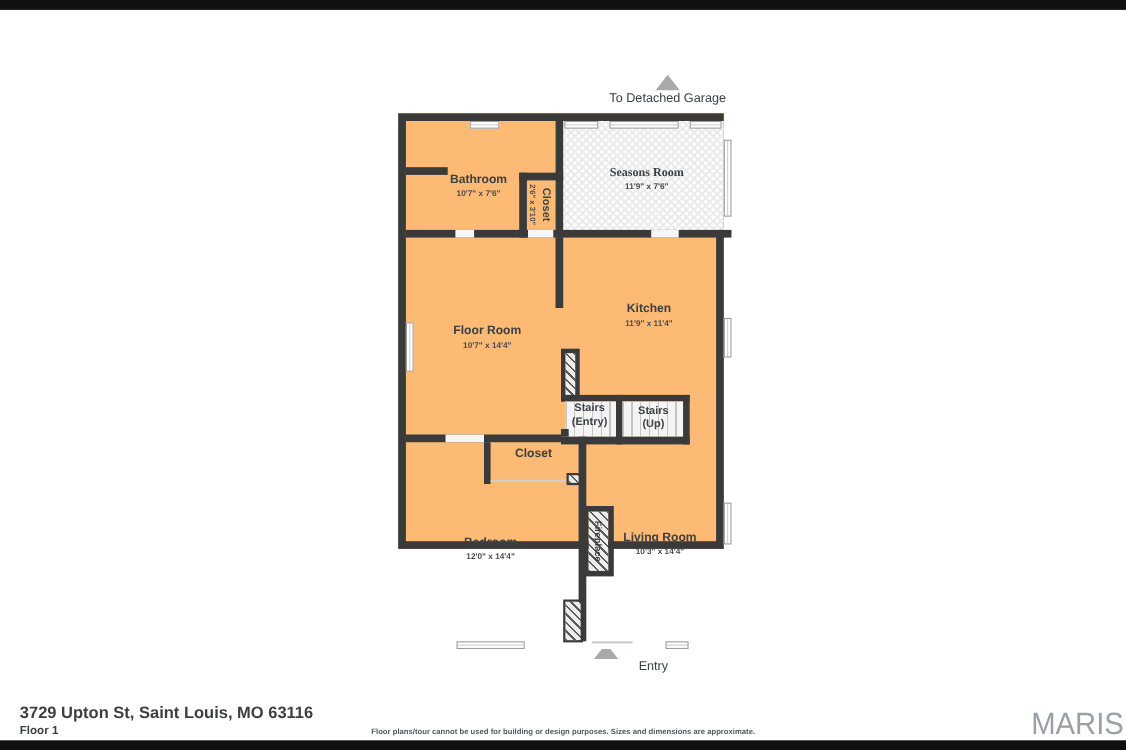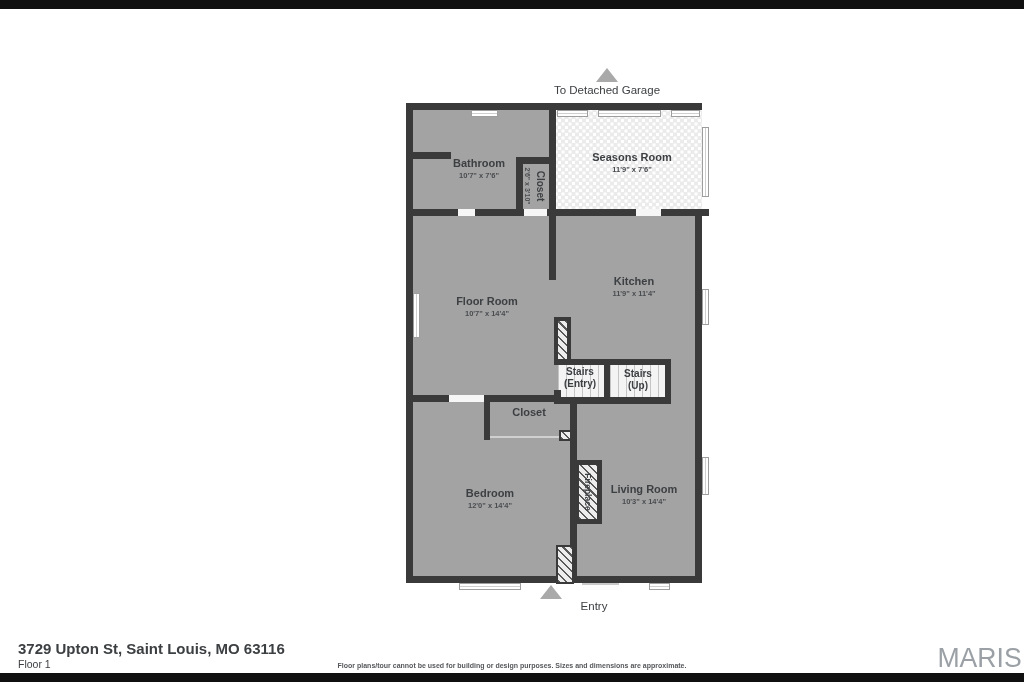--- a/index.html
+++ b/index.html
@@ -6,22 +6,22 @@
   body{
     width:1024px;height:682px;position:relative;overflow:hidden;
     background:#ffffff;
     font-family:"Liberation Sans", sans-serif;
   }
   .bar{position:absolute;left:0;width:1024px;height:9px;background:#101010;}
   #bar-top{top:0;} #bar-bottom{top:673px;}
 
   
   #plan{
-    position:absolute;left:362px;top:103px;width:296px;height:480px;
-    background:#a3a3a3;border:7px solid #3a3a3a;box-sizing:border-box;margin-left:44px;
+    position:absolute;left:362px;top:103px;width:296px;height:396px;
+    background:#fdba74;border:7px solid #3a3a3a;box-sizing:border-box;
   }
   .wall{position:absolute;background:#3a3a3a;}
   .gap{position:absolute;background:#f6f6f6;}
   .window{
     position:absolute;background:#fff;border:1px solid #9e9e9e;box-sizing:border-box;
     background-image:linear-gradient(#cfcfcf,#cfcfcf);
     background-repeat:no-repeat;background-position:center;
   }
   .window.h{background-size:100% 1px;}
   .window.v{background-size:1px 100%;}
@@ -49,21 +49,21 @@
 
   
   .tri-up{position:absolute;width:0;height:0;
     border-left:11px solid rgba(0,0,0,0);border-right:11px solid rgba(0,0,0,0);
     border-bottom:14px solid #a9a9a9;}
   .extlabel{position:absolute;transform:translateX(-50%);font-weight:normal;
     font-size:11.5px;color:#3d4043;white-space:nowrap;}
 
   
   #footer-address{position:absolute;left:18px;top:640px;font-weight:bold;font-size:15px;color:#3d4043;}
-  #footer-floor{position:absolute;left:18px;top:658px;font-weight:normal;font-size:10.5px;color:#3d4043;}
+  #footer-floor{position:absolute;left:18px;top:658px;font-weight:bold;font-size:10.5px;color:#3d4043;}
   #footer-disclaimer{position:absolute;left:512px;top:662px;transform:translateX(-50%);
     font-weight:bold;font-size:7px;color:#55585b;white-space:nowrap;}
   #brand{position:absolute;right:2px;top:642px;font-size:28px;font-weight:normal;
     color:#9aa0a5;letter-spacing:0px;transform:scaleX(0.95);transform-origin:right;}
 </style>
 </head>
 <body>
 
 <div class="bar" id="bar-top"></div>
 <div class="bar" id="bar-bottom"></div>
@@ -122,21 +122,21 @@
   <div class="window h" style="left:46px;top:473px;width:62px;height:7px;"></div>
   <div class="window h" style="left:236px;top:473px;width:21px;height:7px;"></div>
   <div style="position:absolute;left:169px;top:473px;width:37px;height:7px;background:#fdfdfd;border-top:2px solid #c9c9c9;box-sizing:border-box;"></div>
 
   <div class="rname" style="left:66px;top:48px;">Bathroom</div>
   <div class="rdims" style="left:66px;top:62px;">10'7" x 7'6"</div>
 
   <div class="vtext" style="left:127px;top:76px;font-size:10px;">Closet</div>
   <div class="vtext" style="left:114px;top:76px;font-size:7px;color:#4a4d50;">2'6" x 3'10"</div>
 
-  <div class="rname" style="left:219px;top:42px;">Seasons Room</div>
+  <div class="rname" style="left:219px;top:42px;font-family:Liberation Serif, serif;">Seasons Room</div>
   <div class="rdims" style="left:219px;top:56px;">11'9" x 7'6"</div>
 
   <div class="rname" style="left:74px;top:186px;">Floor Room</div>
   <div class="rdims" style="left:74px;top:200px;">10'7" x 14'4"</div>
 
   <div class="rname" style="left:221px;top:166px;">Kitchen</div>
   <div class="rdims" style="left:221px;top:180px;">11'9" x 11'4"</div>
 
   <div class="rname" style="left:167px;top:257px;font-size:10px;">Stairs</div>
   <div class="rname" style="left:167px;top:269px;font-size:10px;">(Entry)</div>

